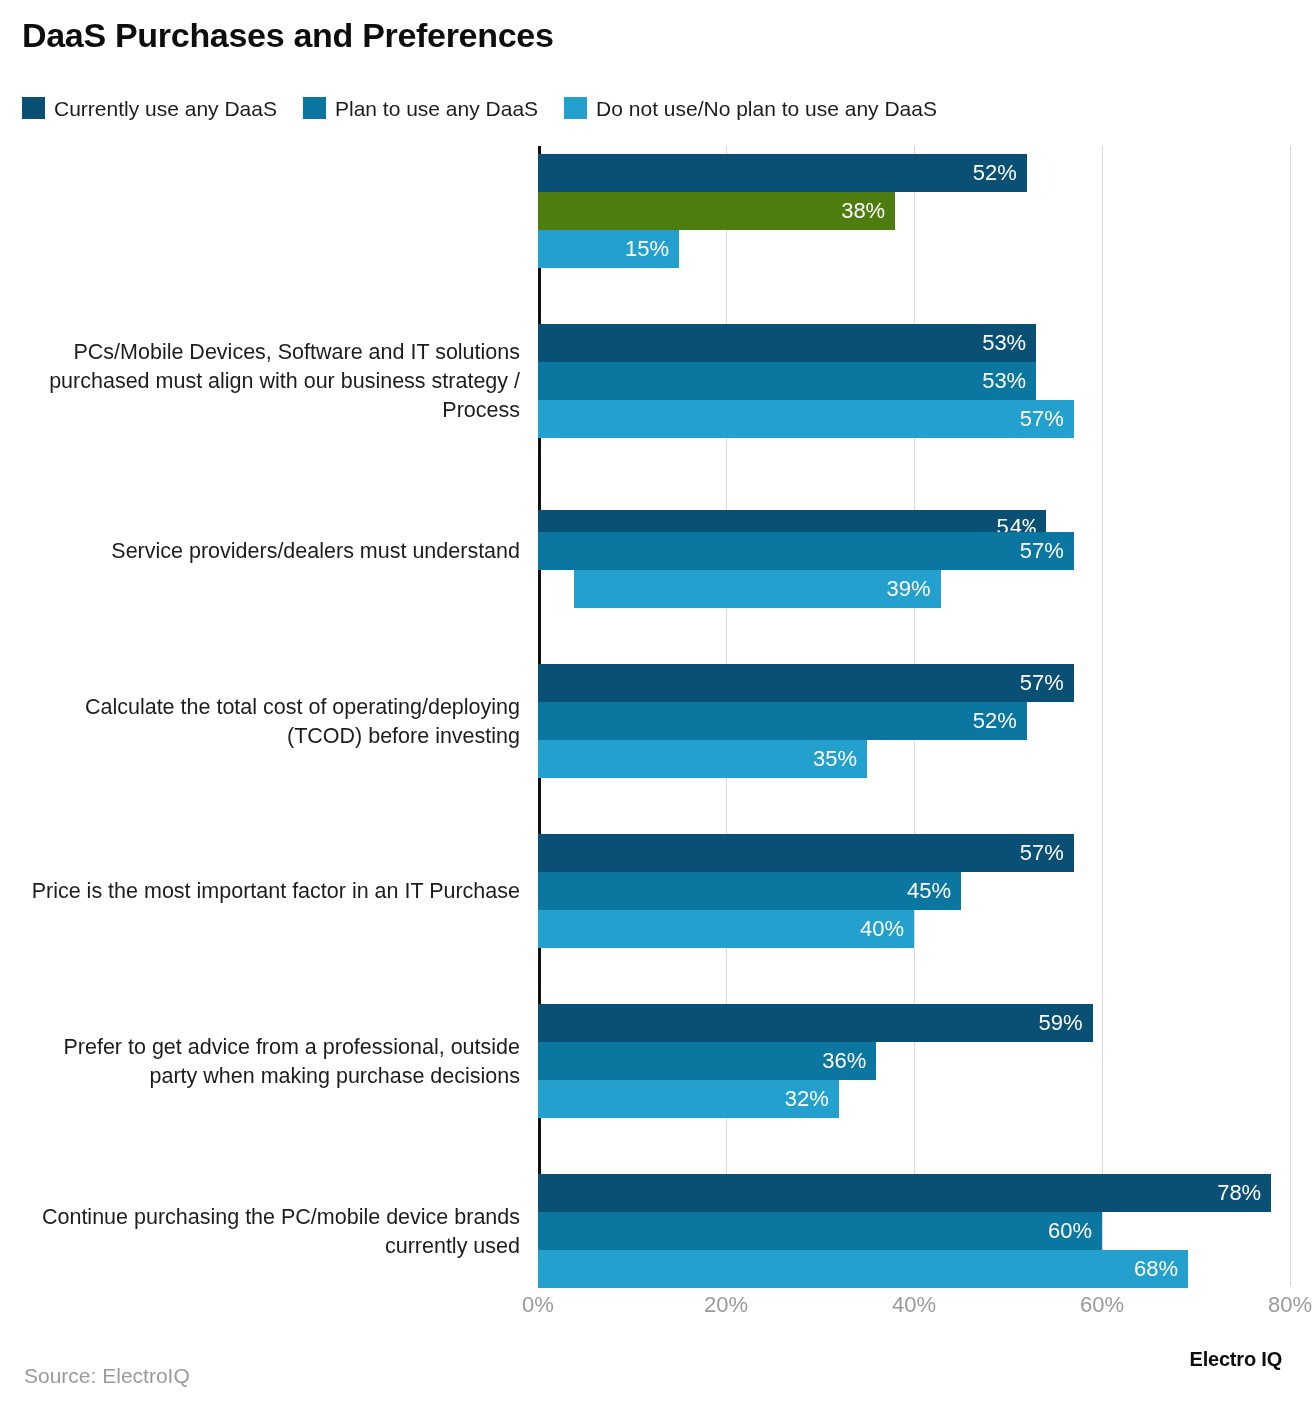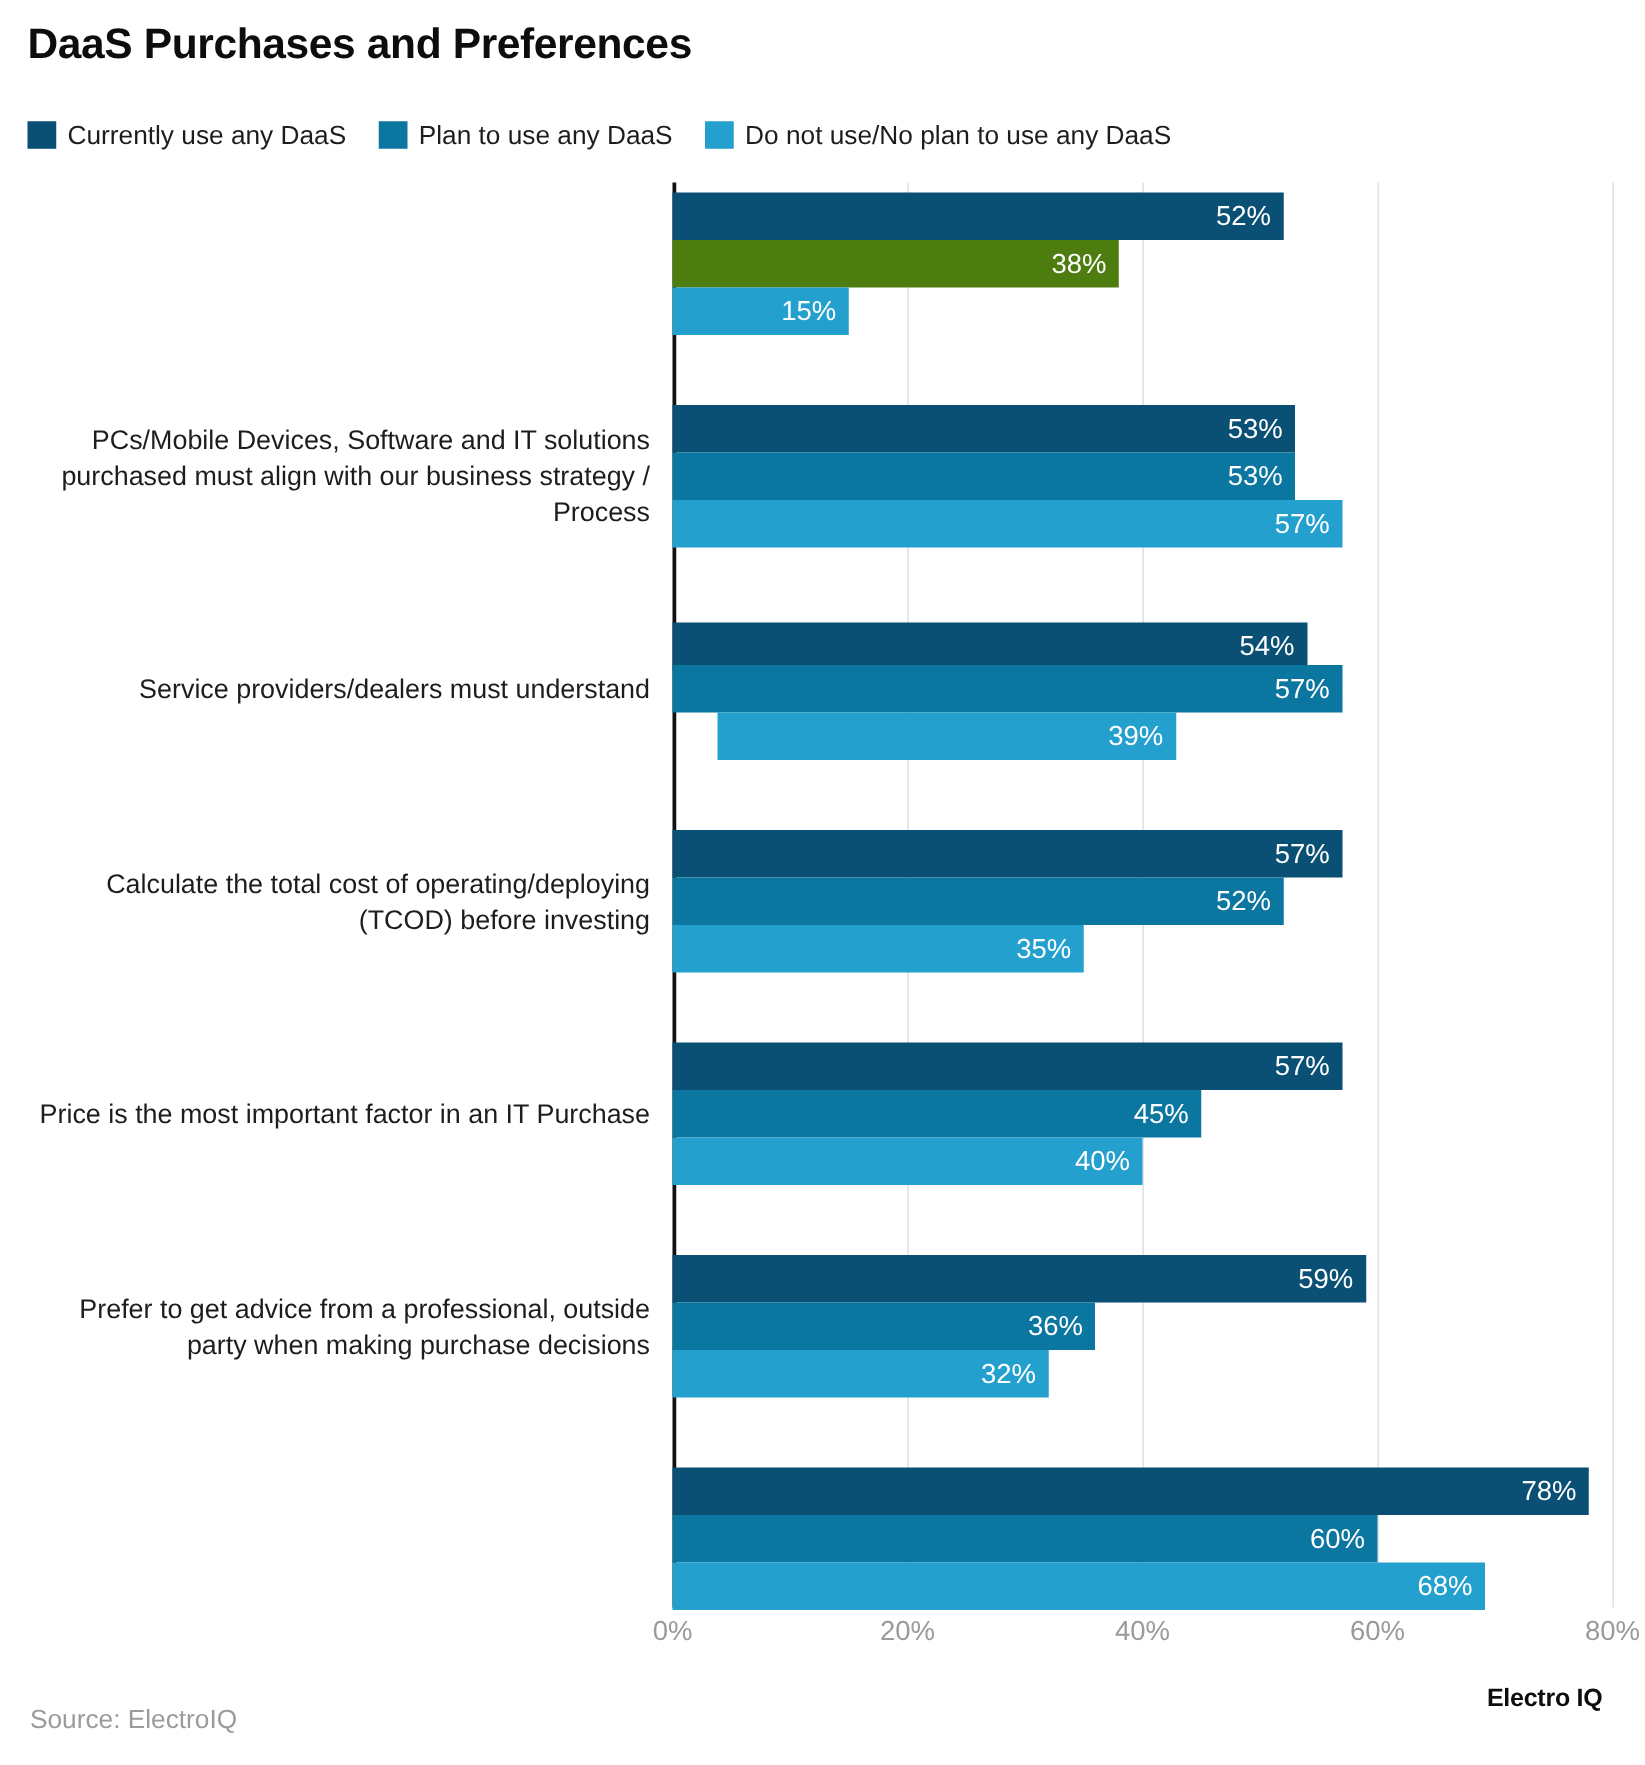--- a/index.html
+++ b/index.html
@@ -236,21 +236,21 @@
           <div class="bar-row" style="top: 76px;">
             <div class="bar" style="background: rgb(35, 160, 206); width: 535.8px;">
               <span class="bar-value">57%</span>
             </div>
           </div>
         </div>
       </div>
       <div class="group" style="top: 348px;">
         <div class="group-label">Service providers/dealers must understand</div>
         <div class="bars">
-          <div class="bar-row" style="top: 4px;">
+          <div class="bar-row" style="top: 16px; font-family: Liberation Mono, monospace;">
             <div class="bar" style="background: rgb(10, 79, 116); width: 507.6px;">
               <span class="bar-value">54%</span>
             </div>
           </div>
           <div class="bar-row" style="top: 38px;">
             <div class="bar" style="background: rgb(11, 118, 160); width: 535.8px;">
               <span class="bar-value">57%</span>
             </div>
           </div>
           <div class="bar-row" style="top: 76px;">
@@ -314,20 +314,21 @@
             </div>
           </div>
           <div class="bar-row" style="top: 76px;">
             <div class="bar" style="background: rgb(35, 160, 206); width: 300.8px;">
               <span class="bar-value">32%</span>
             </div>
           </div>
         </div>
       </div>
       <div class="group" style="top: 1028px;">
+        <div class="group-label">Continue purchasing the PC/mobile device brands currently used</div>
         <div class="bars">
           <div class="bar-row" style="top: 0px;">
             <div class="bar" style="background: rgb(10, 79, 116); width: 733.2px;">
               <span class="bar-value">78%</span>
             </div>
           </div>
           <div class="bar-row" style="top: 38px;">
             <div class="bar" style="background: rgb(11, 118, 160); width: 564px;">
               <span class="bar-value">60%</span>
             </div>

